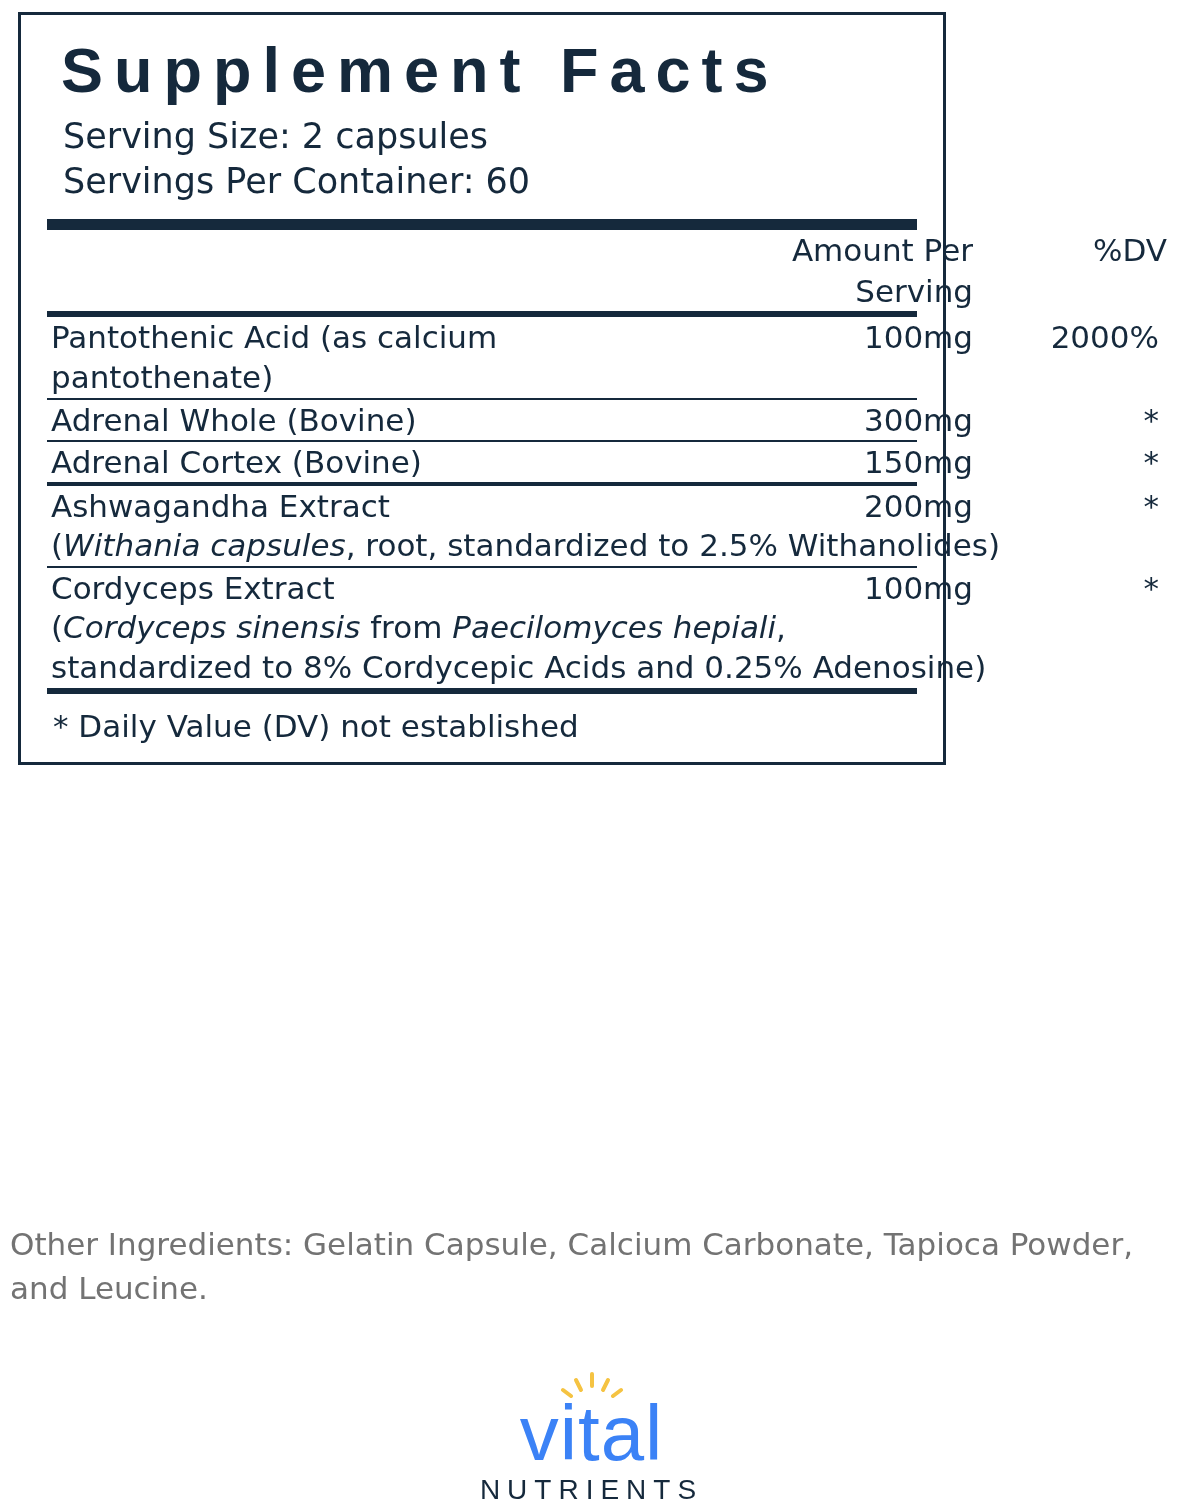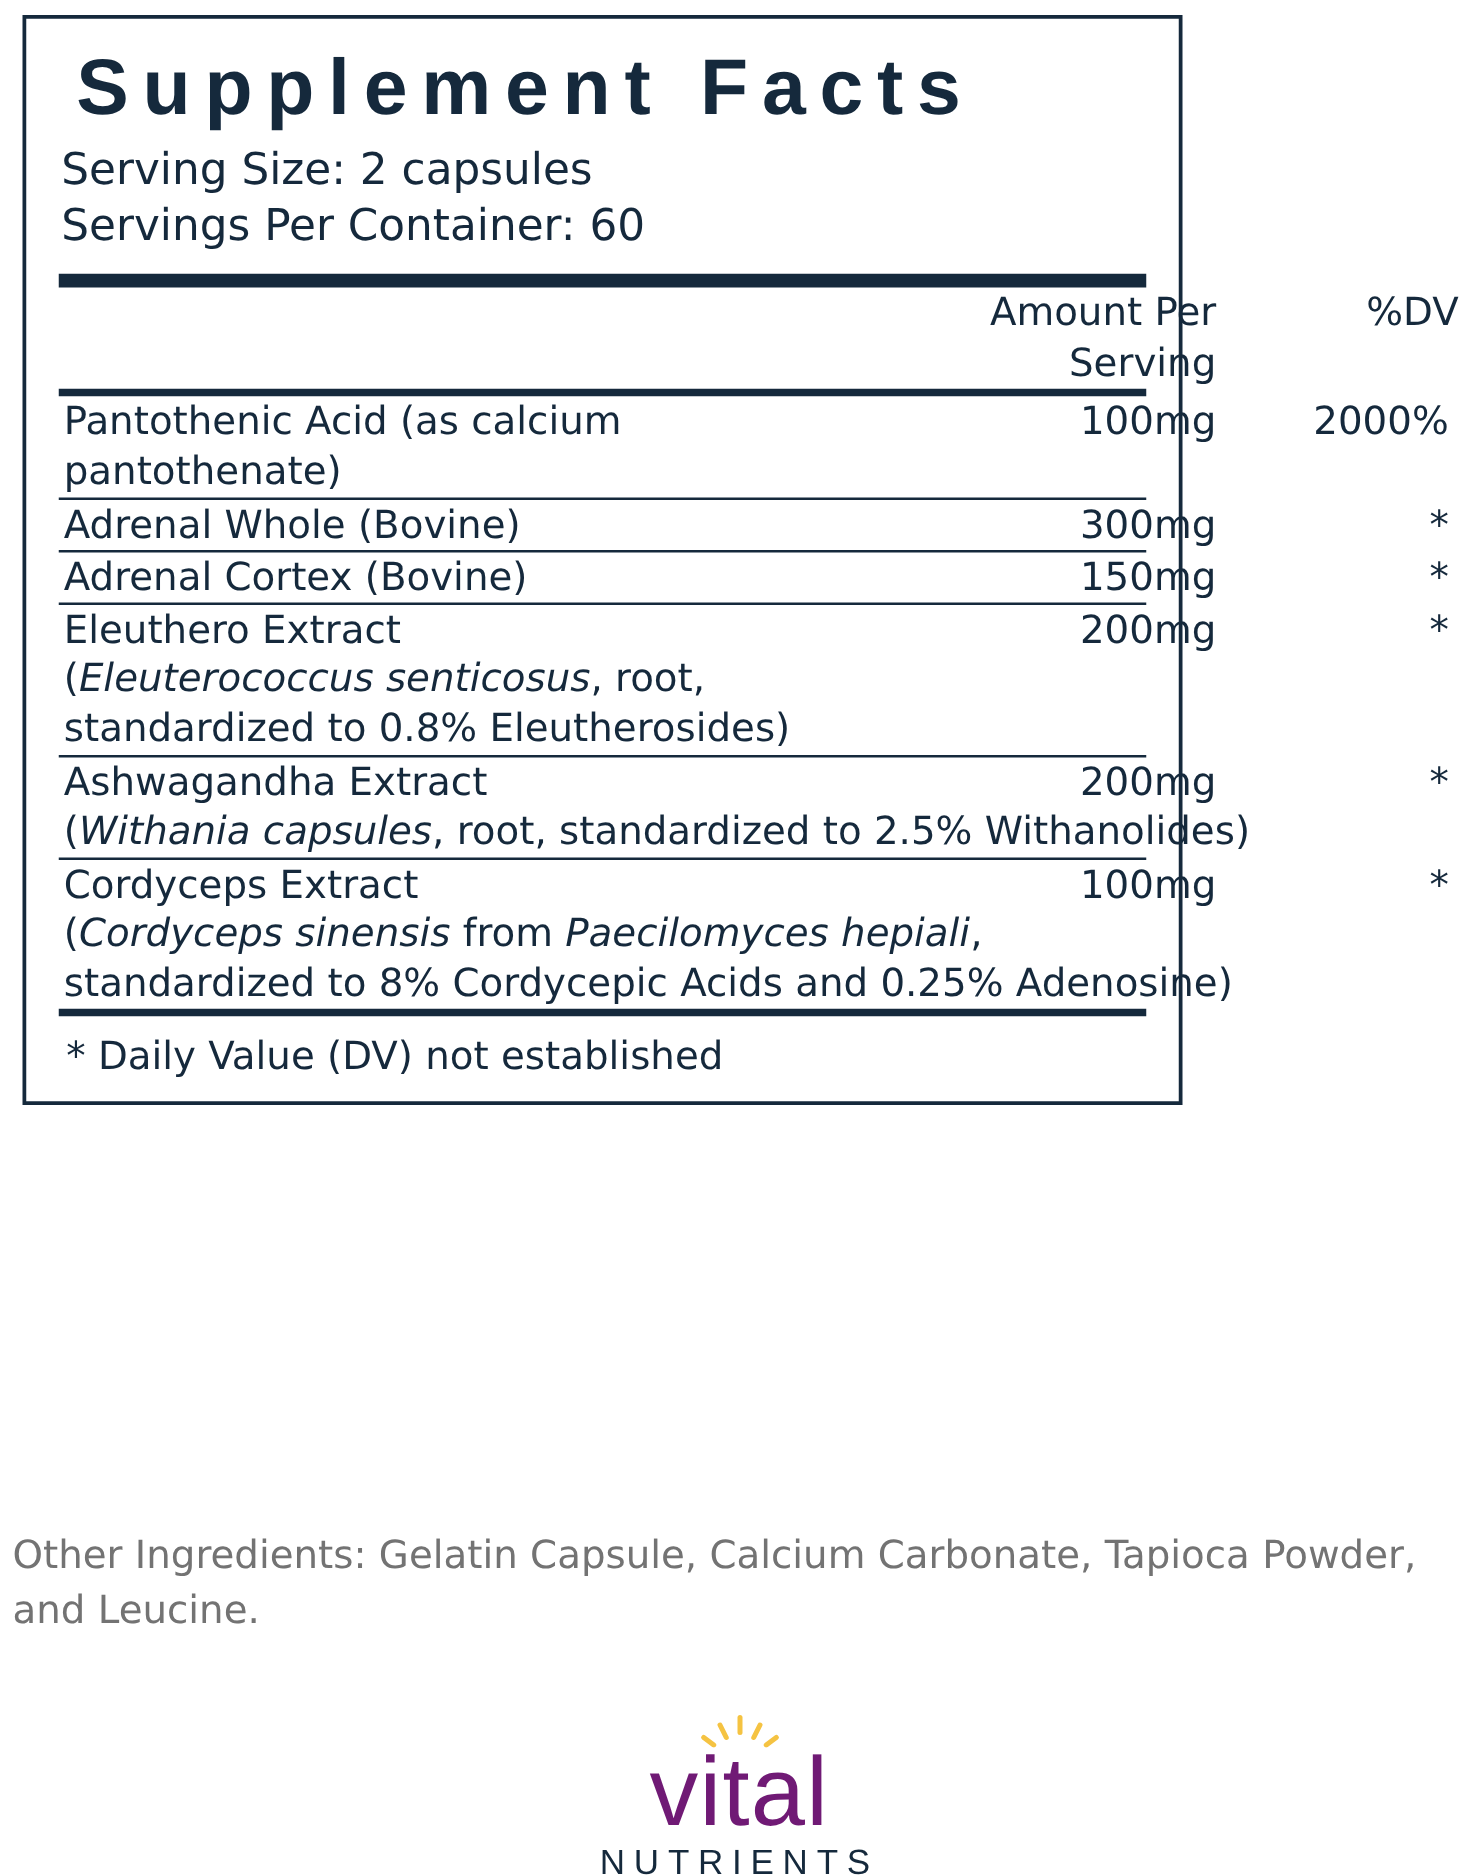--- a/index.html
+++ b/index.html
@@ -38,21 +38,21 @@
     font-weight: bold;
     letter-spacing: 11px;
     line-height: 1.06;
     white-space: nowrap;
     margin: 4px 0 10px 14px;
   }
 
   .serving-line {
     font-size: 35px;
     line-height: 1.28;
-    margin-left: 2px;
+    margin-left: 16px;
     font-weight: 400;
   }
 
   .rule-thick {
     height: 11px;
     background: #15293c;
     margin: 16px 0 0 0;
   }
   .rule-medium {
     height: 6px;
@@ -125,21 +125,21 @@
     text-align: center;
   }
   .logo-sun {
     position: relative;
     height: 26px;
     margin-bottom: -4px;
   }
   .logo-word {
     font-family: "Liberation Sans", sans-serif;
     font-size: 78px;
-    color: #701a75;
+    color: #3b82f6;
     letter-spacing: 1px;
     line-height: 1;
     font-weight: 400;
   }
   .logo-sub {
     font-family: "Liberation Sans", sans-serif;
     font-size: 28px;
     letter-spacing: 7px;
     color: #15293c;
     margin-top: 2px;
@@ -217,38 +217,20 @@
       <tbody>
         <tr class="row">
           <td class="col-name">Adrenal Cortex (Bovine)</td>
           <td class="col-amt">150mg</td>
           <td class="col-dv">*</td>
         </tr>
       </tbody>
     </table>
     <div class="rule-thin"></div>
 
-    <table class="facts">
-      <colgroup>
-          <col class="col-name">
-          <col class="col-amt">
-          <col class="col-dv">
-        </colgroup>
-      <tbody>
-        <tr class="row">
-          <td class="col-name">
-            <span>Eleuthero Extract</span>
-            <span class="sub">(<em>Eleuterococcus senticosus</em>, root,</span>
-            <span class="sub">standardized to 0.8% Eleutherosides)</span>
-          </td>
-          <td class="col-amt">200mg</td>
-          <td class="col-dv">*</td>
-        </tr>
-      </tbody>
-    </table>
     <div class="rule-thin"></div>
 
     <table class="facts">
       <colgroup>
           <col class="col-name">
           <col class="col-amt">
           <col class="col-dv">
         </colgroup>
       <tbody>
         <tr class="row">

